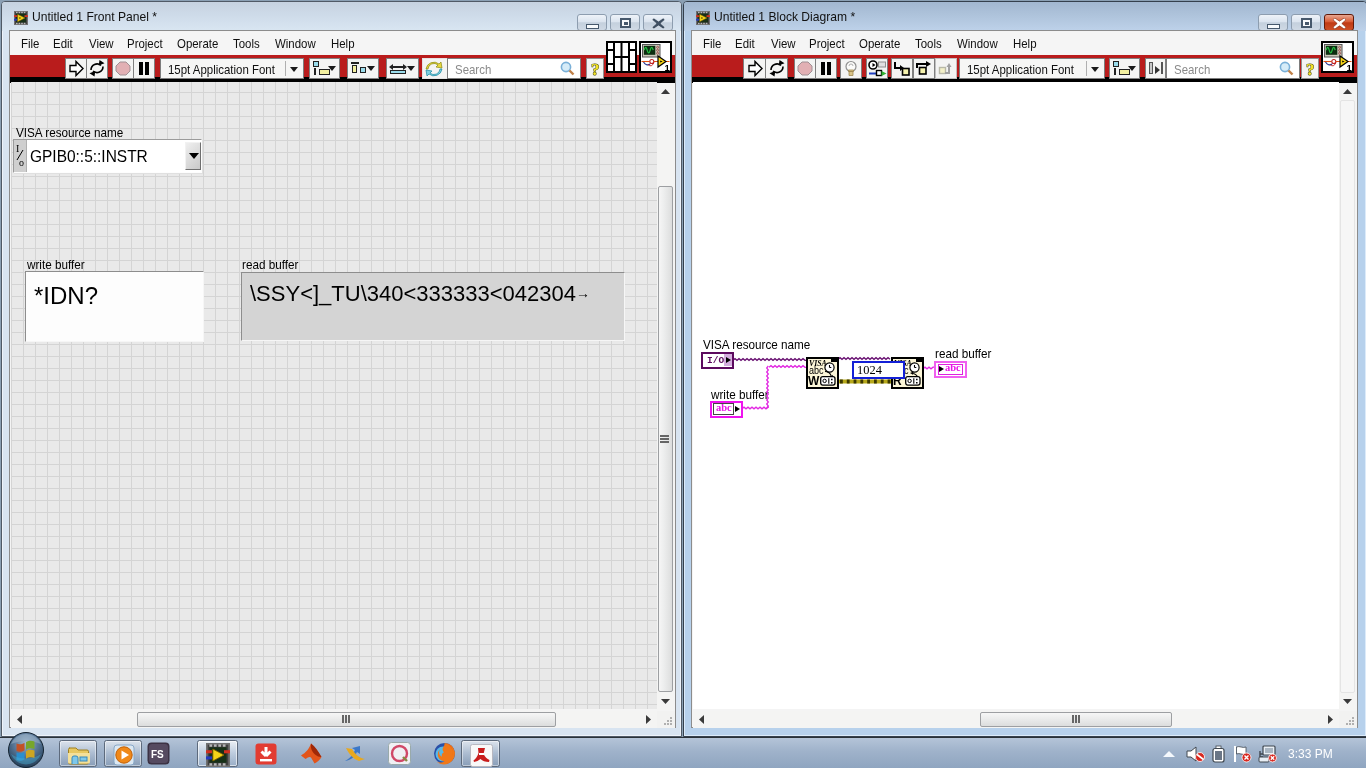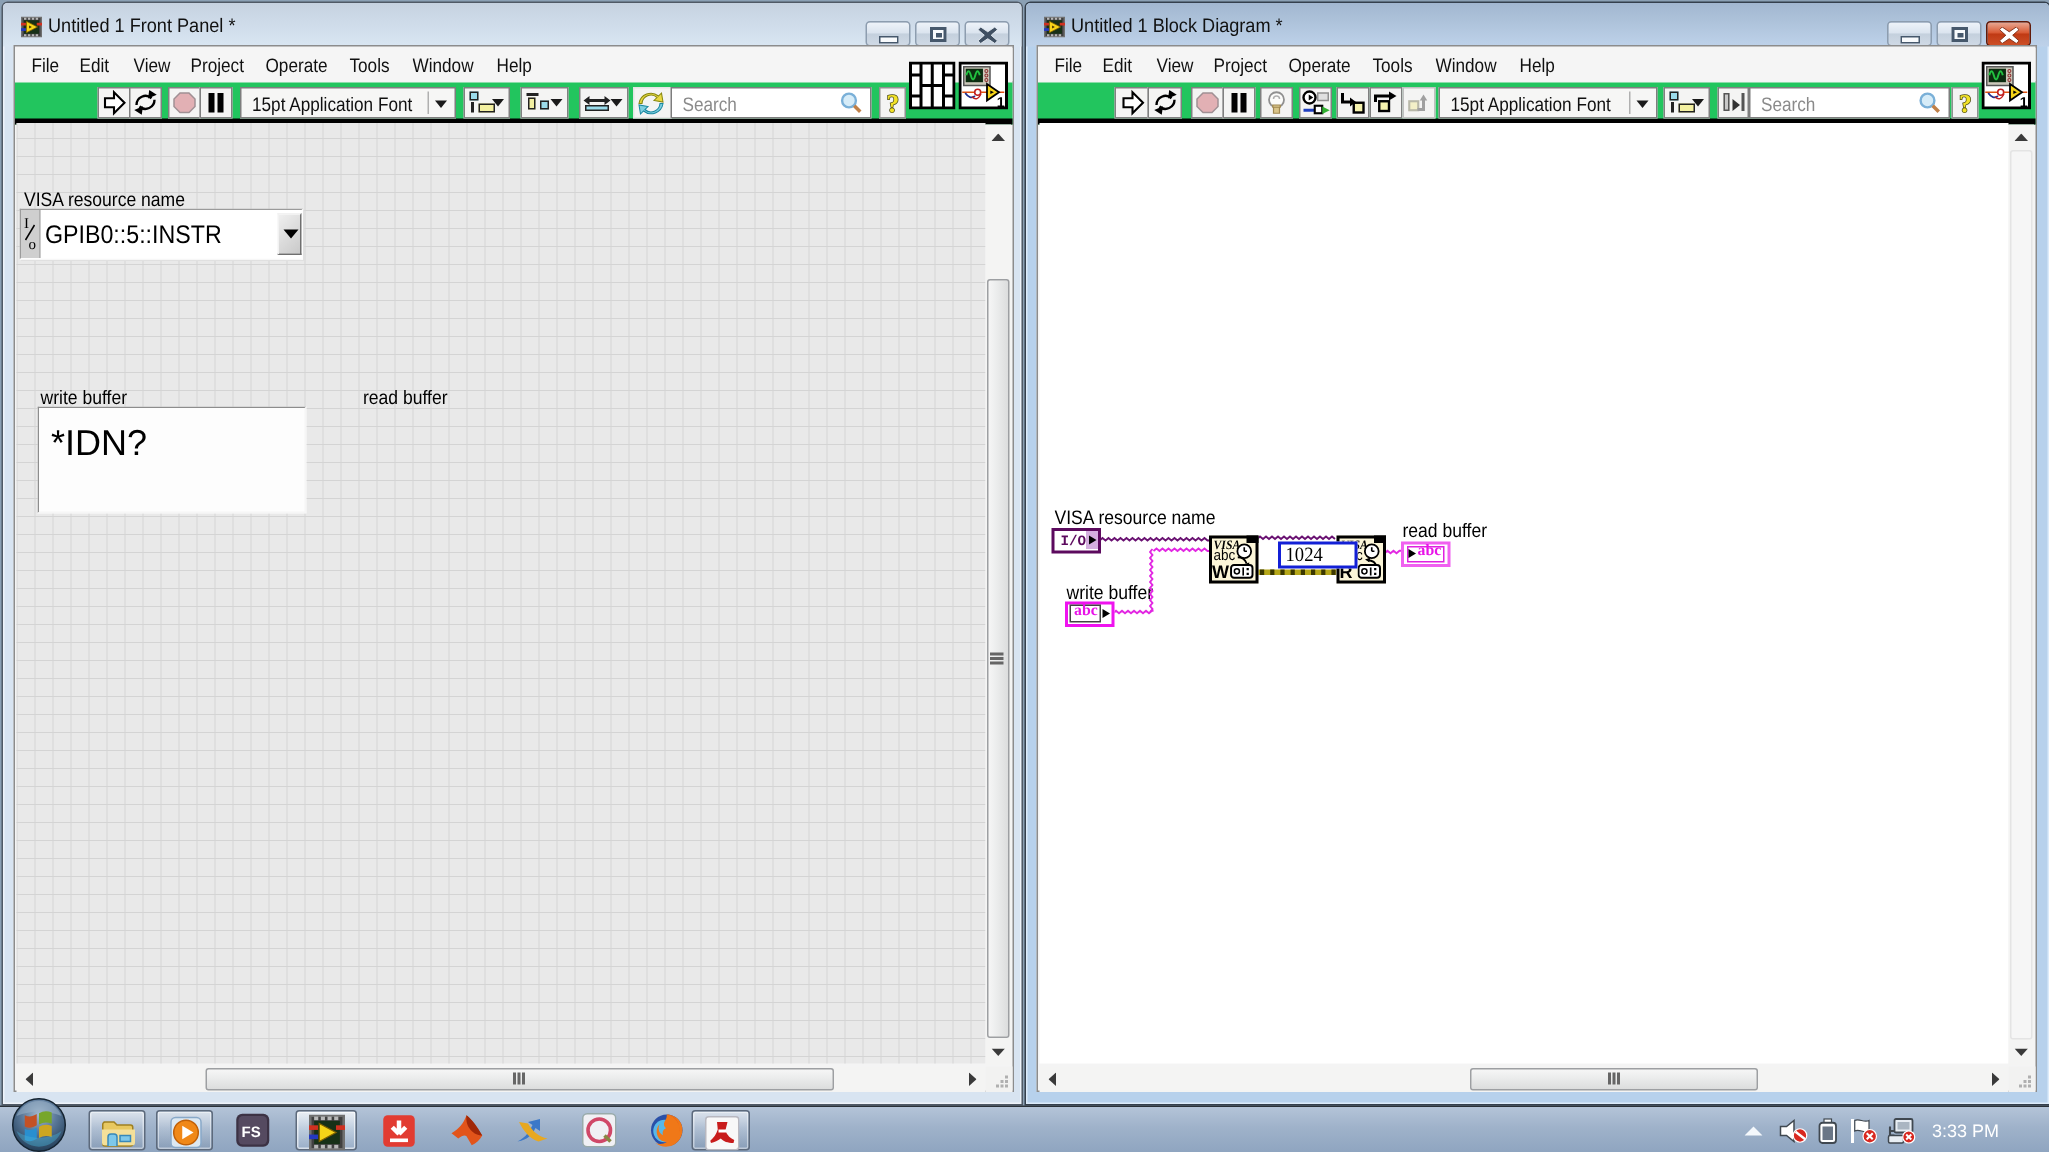--- a/index.html
+++ b/index.html
@@ -6,21 +6,21 @@
 .abs{position:absolute}
 
 .win{position:absolute;border-radius:4px 4px 0 0}
 .tbar{position:absolute;left:0;right:0;top:0;height:29px;border-radius:3px 3px 0 0}
 .title{position:absolute;top:7px;font-size:13px;color:#111;transform:scaleX(0.93) translateZ(0);transform-origin:0 0;white-space:nowrap}
 .capbtn{position:absolute;top:12px;height:17px;border:1px solid #8d9daf;border-radius:3px;background:linear-gradient(#eef3f9,#dbe4ef 45%,#c4d0dd 52%,#cfd9e5)}
 .capbtn .g{position:absolute;left:0;right:0;top:0;bottom:0}
 .client{position:absolute;background:#f4f4f4;border:1px solid #8c8c8c}
 .menurow{position:absolute;left:0;right:0;height:22px;background:#f5f5f5}
 .menurow span{position:absolute;top:4px;font-size:13px;color:#101010;transform:scaleX(0.88) translateZ(0);transform-origin:0 0}
-.toolrow{position:absolute;left:0;right:0;height:26px;background:#22c55e;border-bottom:4px solid #000000}
+.toolrow{position:absolute;left:0;right:0;height:26px;background:#b91c1c;border-bottom:6px solid #000000}
 .tbtn{position:absolute;top:3px;height:21px;border:1px solid #808080;background:#f4f4f3}
 .tbtn.dis{border-color:#c0c0c0}
 
 .sbV{position:absolute;width:17px;background:#f4f4f3}
 .sbH{position:absolute;height:17px;background:#f4f4f3}
 .thumbV{position:absolute;left:1px;width:15px;background:linear-gradient(90deg,#f6f6f6,#eceded 40%,#dcdddd);border:1px solid #9d9fa2;border-radius:2px}
 .thumbH{position:absolute;top:1px;height:15px;background:linear-gradient(#f6f6f6,#eceded 40%,#dcdddd);border:1px solid #9d9fa2;border-radius:2px}
 .gripV{position:absolute;left:3px;width:9px;height:1.6px;background:#666}
 .gripH{position:absolute;top:4px;width:1.6px;height:8px;background:#666}
 
@@ -255,20 +255,23 @@
     <div class="abs" style="left:16px;top:7px;font-size:17px;color:#000;transform:scaleX(0.91) translateZ(0);transform-origin:0 0;white-space:nowrap">GPIB0::5::INSTR</div>
     <div class="abs" style="left:171px;top:2px;width:16px;height:28px;background:linear-gradient(135deg,#efefef,#c9c9c9);border:1px solid;border-color:#f2f2f2 #6f6f6f #6f6f6f #f2f2f2">
       <div class="abs" style="left:3px;top:10px;width:0;height:0;border:5px solid transparent;border-top:6px solid #000;border-bottom:none"></div>
     </div>
   </div>
   <div class="fplabel" style="left:25px;top:255px">write buffer</div>
   <div class="abs" id="wbuf" style="left:23px;top:269px;width:179px;height:71px;background:#fdfdfd;border:1.5px solid;border-color:#8d8d8d #f6f6f6 #f6f6f6 #8d8d8d">
     <div class="abs" style="left:8px;top:10px;font-size:24px;color:#000">*IDN?</div>
   </div>
   <div class="fplabel" style="left:240px;top:255px">read buffer</div>
+  <div class="abs" id="rbuf" style="left:239px;top:270px;width:384px;height:69px;background:#d4d4d4;border:1.5px solid;border-color:#8d8d8d #f6f6f6 #f6f6f6 #8d8d8d">
+    <div class="abs" style="left:8px;top:8px;font-size:22px;color:#000;white-space:nowrap">\SSY&lt;]_TU\340&lt;333333&lt;042304<span style="font-size:14px;vertical-align:3px">→</span></div>
+  </div>
 </div>
 
 <div class="win" id="w2" style="left:683px;top:1px;width:684px;height:736px;background:#b7d1ec;border:1px solid #35404d;box-shadow:inset 0 0 0 1px #dcebfa">
   <div class="tbar" style="background:linear-gradient(#a2b7d0,#aec3db 45%,#bed2ea)"></div>
   <div class="abs" id="lvicon2" style="left:12px;top:9px;width:14px;height:14px"><svg width="14" height="14" viewBox="0 0 14 14">
         <rect width="14" height="14" fill="#707070"></rect>
         <rect x="1" y="1" width="12" height="12" fill="#404040"></rect>
         <rect x="2" y="2.5" width="10" height="9" fill="#173017"></rect>
         <g fill="#b8b8b8">
           <rect x="2" y="0.8" width="1.6" height="1.4"></rect>
@@ -554,21 +557,21 @@
     </div>
   <div class="tkb" style="left:104px;width:38px">
       <svg width="22" height="22" viewBox="0 0 22 22" style="position:absolute;left:8px;top:3px">
         <rect x="1" y="1" width="20" height="20" rx="3" fill="#dce8f2" stroke="#88a8c8"></rect>
         <circle cx="11" cy="11" r="8.2" fill="#f08818"></circle>
         <circle cx="11" cy="11" r="8.2" fill="none" stroke="#c06008"></circle>
         <path d="M8.5 6.5 L16 11 L8.5 15.5 z" fill="#fff"></path>
       </svg>
     </div>
 
-  <div class="abs" style="left:157px;top:4px;width:23px;height:18px"><svg width="23" height="23">
+  <div class="abs" style="left:147px;top:4px;width:23px;height:18px"><svg width="23" height="23">
         <rect x="0.5" y="0.5" width="22" height="22" rx="4" fill="#3c3244"></rect>
         <rect x="2" y="2" width="19" height="19" rx="3" fill="#554a60"></rect>
         <text x="4" y="16" font-size="10" font-weight="bold" fill="#fff" font-family="Liberation Sans">FS</text>
       </svg></div>
 
   <div class="tkb on" style="left:197px;width:41px">
       <svg width="24" height="24" viewBox="0 0 14 14" style="position:absolute;left:8px;top:2px">
         <rect width="14" height="14" fill="#707070"></rect>
         <rect x="1" y="1" width="12" height="12" fill="#404040"></rect>
         <rect x="2" y="2.5" width="10" height="9" fill="#173017"></rect>

